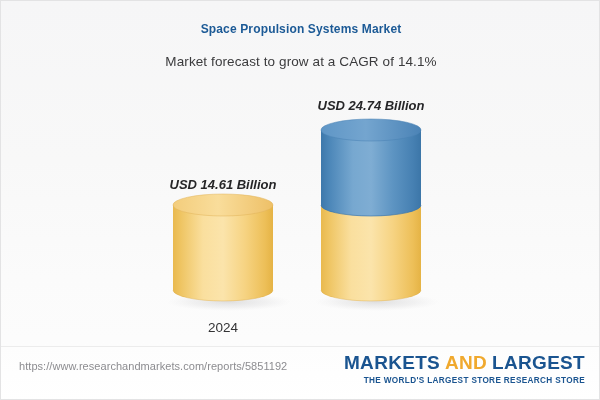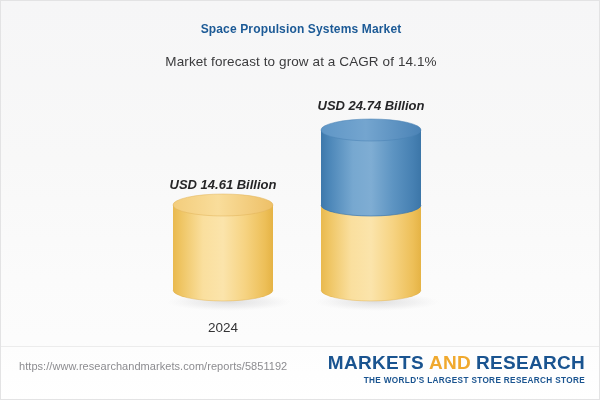--- a/index.html
+++ b/index.html
@@ -196,19 +196,19 @@
     <div class="cat-label" style="left:162px; top:319px; width:120px;">2024</div>
 
   </div>
 
   <div id="footer">
 
     <div id="source-url">https://www.researchandmarkets.com/reports/5851192</div>
 
     <div id="logo">
       <div id="logo-wordmark">
-        <span class="lw-blue">MARKETS</span><span style="display:inline-block;width:5px;"></span><span class="lw-gold">AND</span><span style="display:inline-block;width:5px;"></span><span class="lw-blue">RESEARCH</span>
+        <span class="lw-blue">MARKETS</span><span style="display:inline-block;width:5px;"></span><span class="lw-gold">AND</span><span style="display:inline-block;width:5px;"></span><span class="lw-blue">LARGEST</span>
       </div>
       <div id="logo-tagline">THE WORLD'S LARGEST STORE RESEARCH STORE</div>
     </div>
   </div>
 
 </div>
 
 </body></html>

